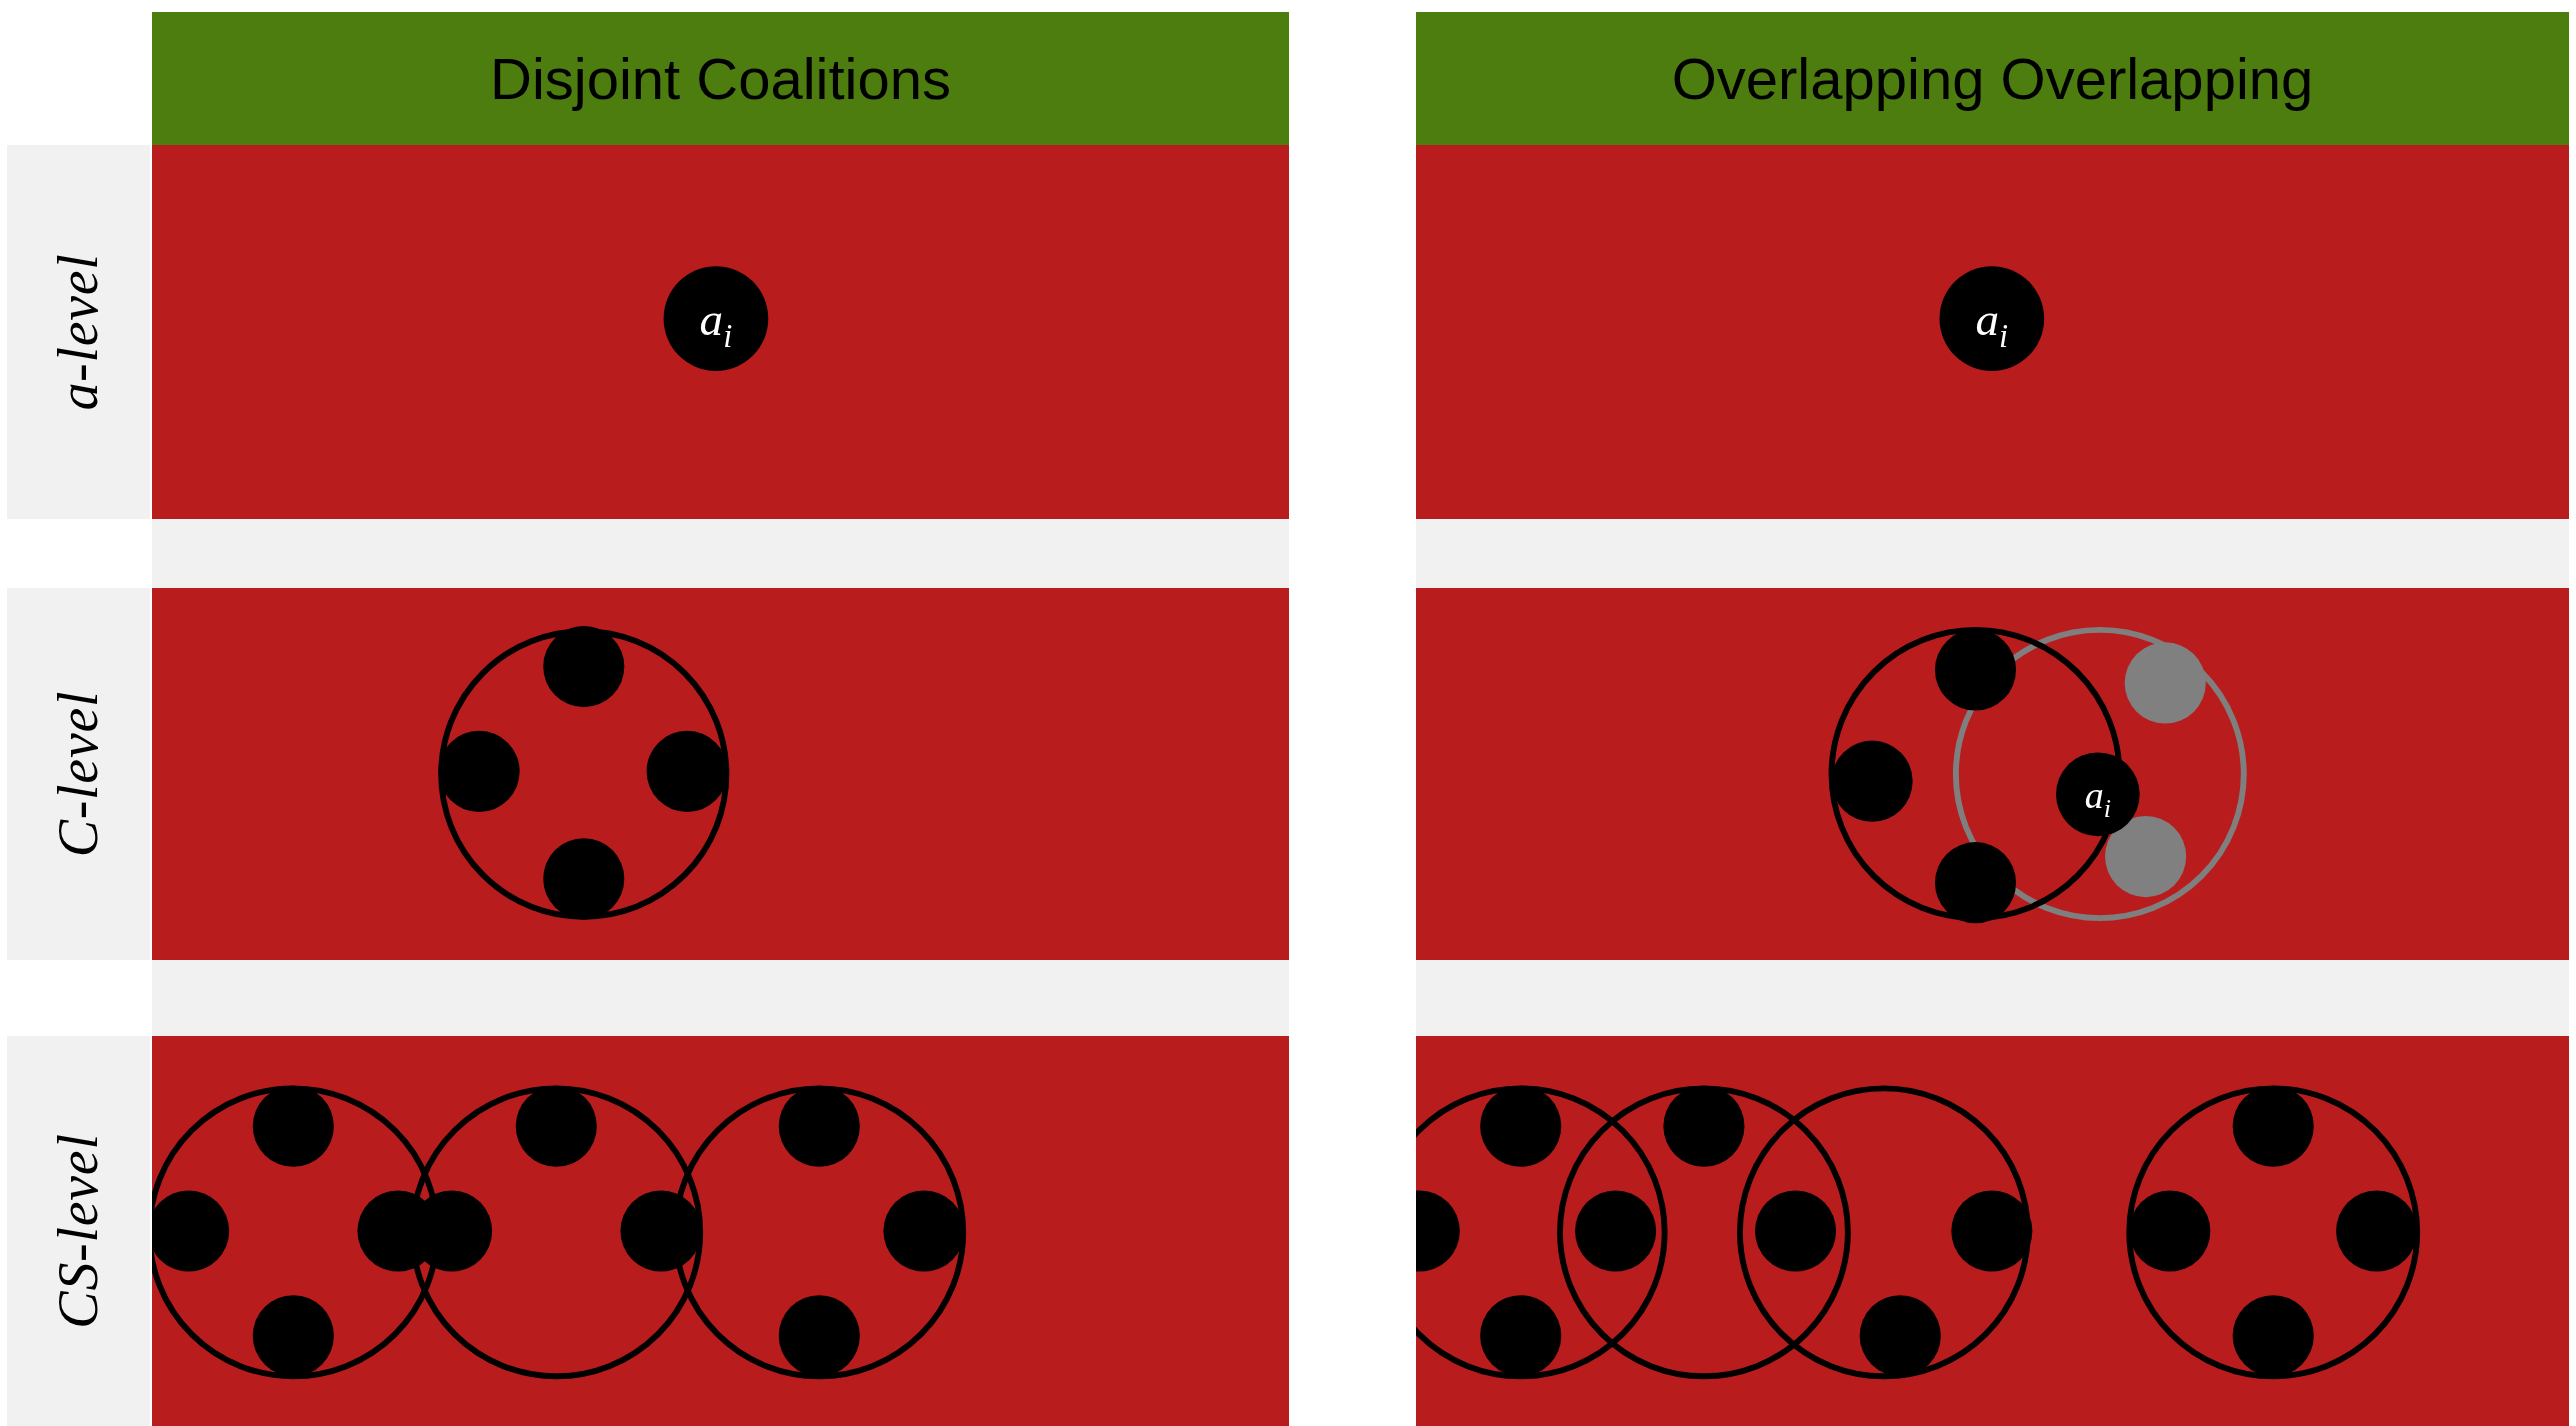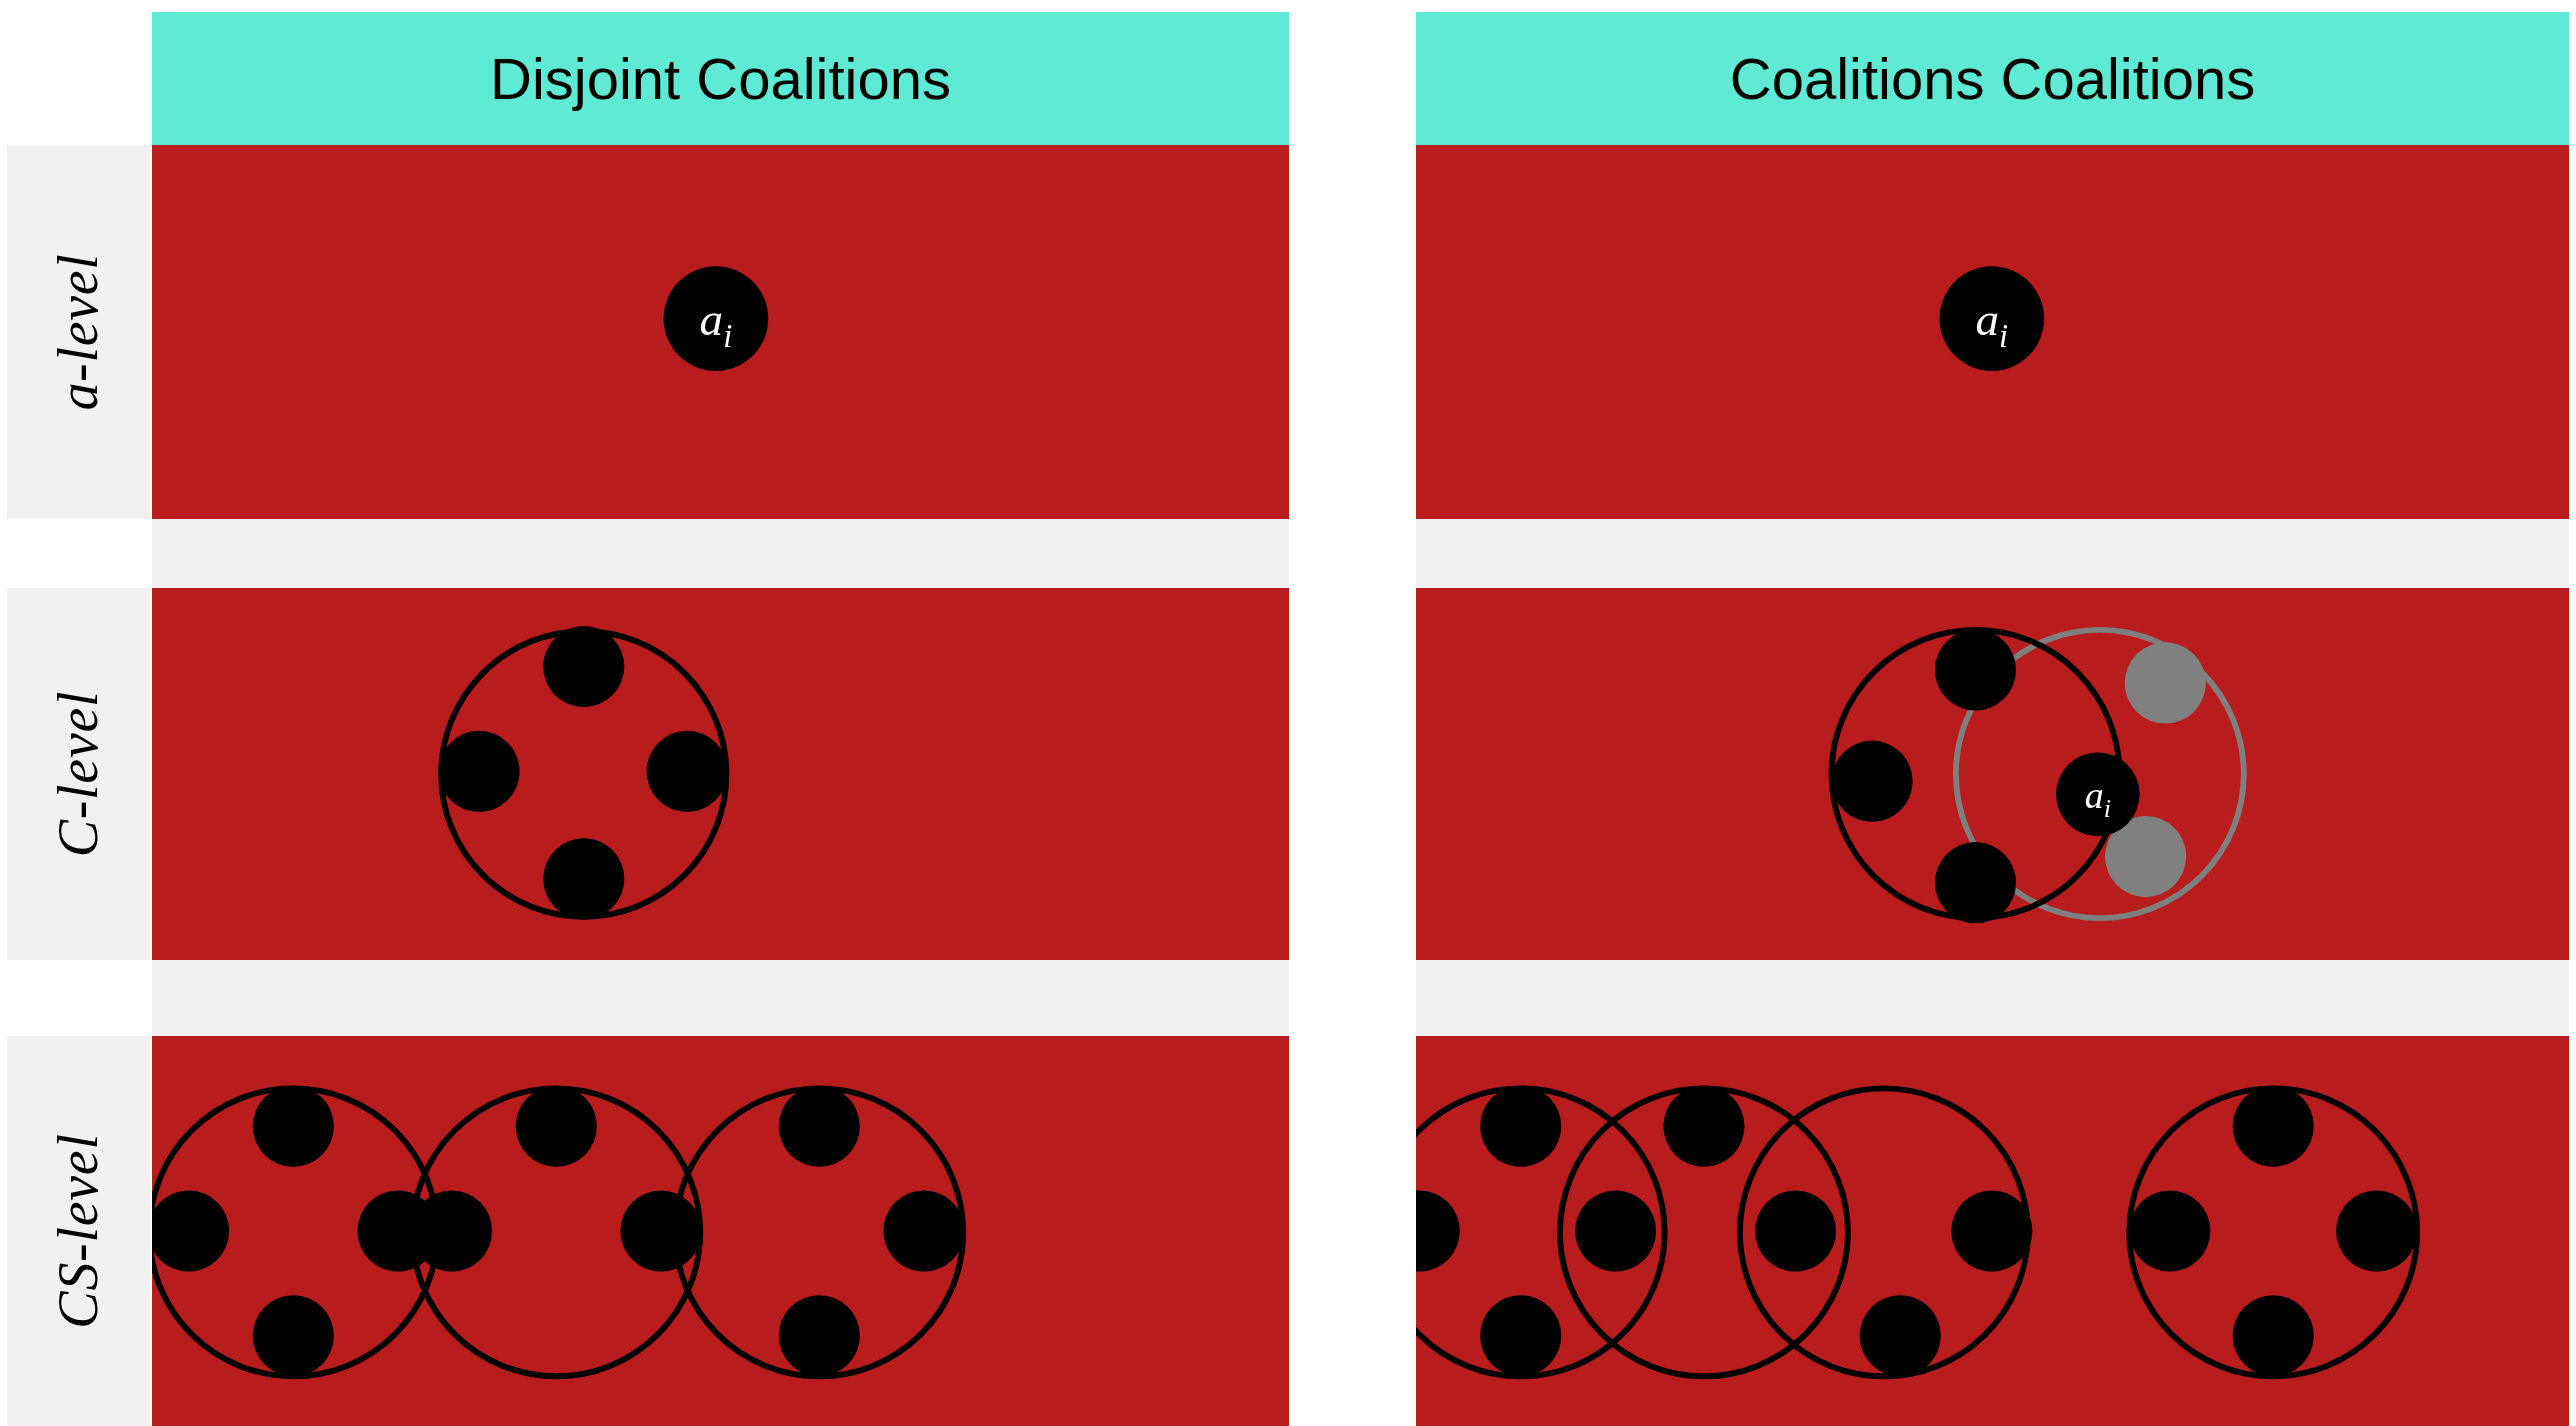--- a/index.html
+++ b/index.html
@@ -18,21 +18,21 @@
     width: 2576px;
     height: 1426px;
     background: #ffffff;
   }
 
   
   .col-header {
     position: absolute;
     top: 11.8px;
     height: 134px;
-    background: #5eead4;
+    background: #4d7c0f;
     display: flex;
     align-items: center;
     justify-content: center;
   }
   .col-header-text {
     font-size: 58px;
     font-weight: 400;
     color: #000000;
     letter-spacing: 0px;
     line-height: 1;
@@ -76,21 +76,21 @@
 </head>
 <body>
 
 <div id="figure">
 
   <div class="col-header" style="left:152px; width:1137px;">
     <span class="col-header-text">Disjoint Coalitions</span>
   </div>
 
   <div class="col-header" style="left:1416px; width:1153px;">
-    <span class="col-header-text">Coalitions Coalitions</span>
+    <span class="col-header-text">Overlapping Overlapping</span>
   </div>
 
   <div class="row-label" style="top:145px; height:374px;">
     <span class="row-label-text">a-level</span>
   </div>
 
   <div class="row-label" style="top:588px; height:372px;">
     <span class="row-label-text">C-level</span>
   </div>
 

